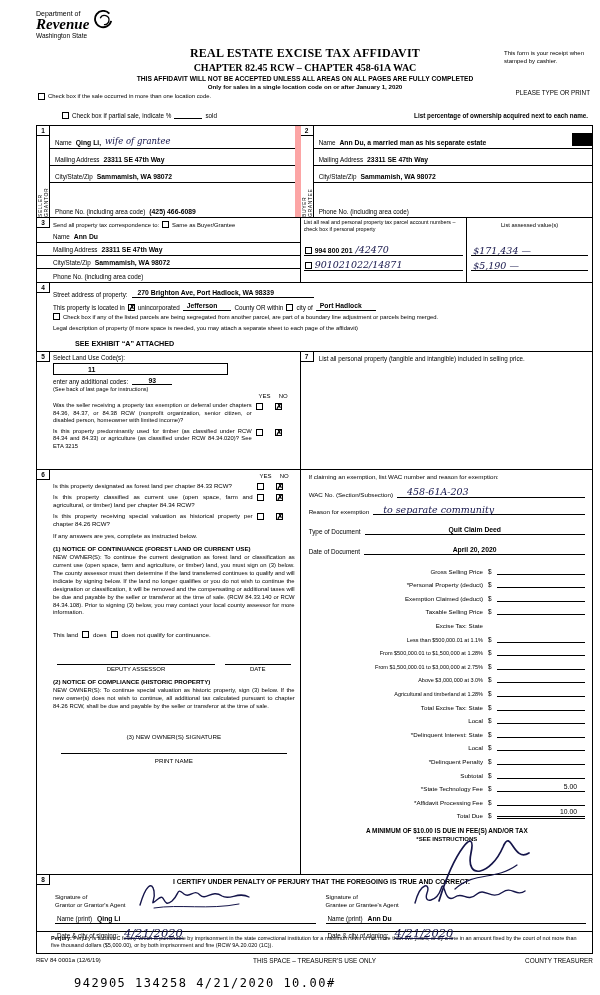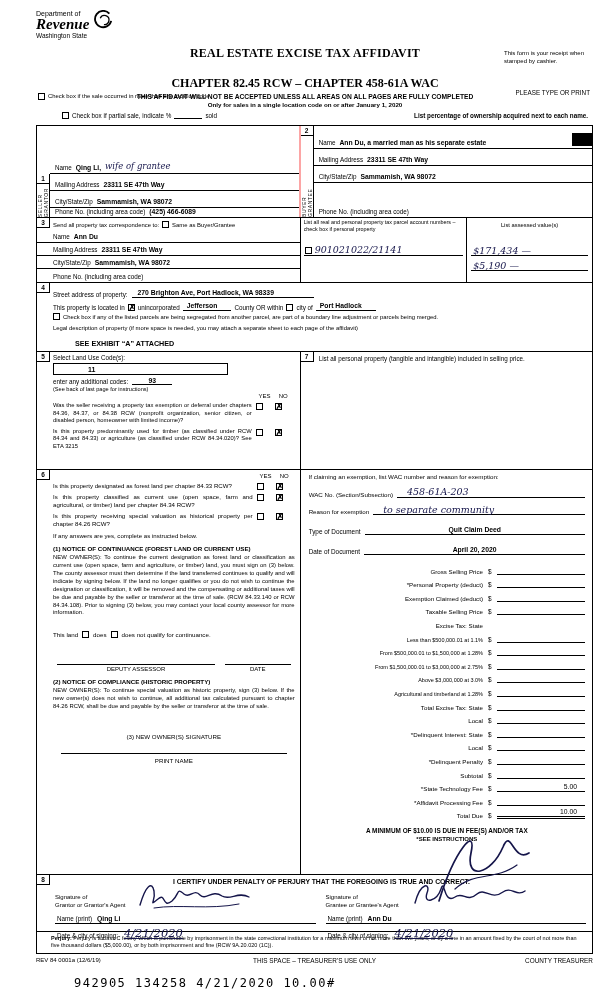--- a/index.html
+++ b/index.html
@@ -9,36 +9,36 @@
 .hand{font-family:"DejaVu Serif",serif;font-style:italic;color:#15154a;}
 .cb{display:inline-block;flex:none;width:7px;height:7px;border:1px solid #000;font-size:8px;line-height:6px;text-align:center;font-weight:bold;vertical-align:-1px;background:#fff;}
 
 .top{position:absolute;left:0;top:0;width:600px;height:125px;padding-left:44px;}
 .logoblk{position:absolute;left:36px;top:10px;display:flex;gap:3px;align-items:flex-start;}
 .dept1{font-size:7px;}
 .dept2{font-size:15px;font-weight:bold;font-style:italic;font-family:"Liberation Serif",serif;line-height:1;}
 .dept3{font-size:6.5px;}
 .titleblk{position:absolute;left:115px;right:105px;top:46px;text-align:center;}
 .t1{font-family:"Liberation Serif",serif;font-weight:bold;font-size:12px;letter-spacing:.2px;}
-.t2{font-family:"Liberation Serif",serif;font-weight:bold;font-size:12px;margin-top:15px;}
+.t2{font-family:"Liberation Serif",serif;font-weight:bold;font-size:10px;margin-top:1px;}
 .t3{font-size:6.7px;font-weight:bold;margin-top:2px;white-space:nowrap;}
 .t4{font-size:6.2px;font-weight:bold;margin-top:1px;}
 .receipt{position:absolute;right:8px;top:50px;width:88px;font-size:6px;line-height:1.25;}
 .typeprint{position:absolute;right:10px;top:89px;font-size:6.3px;}
 .mloc{position:absolute;left:38px;top:93px;display:flex;gap:3px;width:175px;font-size:5.9px;line-height:1.2;}
 .psale{position:absolute;left:62px;top:112px;display:flex;align-items:flex-end;gap:3px;font-size:6.3px;}
 .pblank{width:28px;border-bottom:1px solid #000;height:7px;}
 .ownership{position:absolute;right:12px;top:112px;font-size:6.3px;font-weight:bold;}
 
 .fbox{position:absolute;left:36px;top:125px;width:557px;border:1.5px solid #000;background:#fff;}
 .numbox{position:absolute;left:0;top:0;width:13px;height:10px;border-right:1px solid #000;border-bottom:1px solid #000;font-size:6.5px;font-weight:bold;text-align:center;line-height:10px;background:#fff;z-index:2;}
 
 .r12{display:flex;border-bottom:1px solid #000;height:92px;}
 .half{position:relative;display:flex;}
-.h1{width:47.5%;border-right:2px solid #fca5a5;align-items:flex-end;}
+.h1{width:47.5%;border-right:6px solid #fca5a5;}
 .h2{flex:1;}
 .strip{width:13px;border-right:1px solid #000;display:flex;flex-direction:column;flex:none;}
 .snum{height:10px;border-bottom:1px solid #000;font-size:6.5px;font-weight:bold;text-align:center;line-height:10px;}
 .vert{flex:1;display:flex;justify-content:center;padding-top:4px;}
 .vert span{writing-mode:vertical-rl;transform:rotate(180deg);font-size:5px;letter-spacing:.6px;}
 .fields{flex:1;display:flex;flex-direction:column;}
 .field{display:flex;align-items:flex-end;gap:4px;padding:0 4px 2px 5px;}
 .fu{border-bottom:1px solid #000;}
 .fname{height:23px;}
 .fmid{height:17px;}
@@ -259,21 +259,26 @@
         </div>
         <div class="field fphone">
           <span class="flabel">Phone No. (including area code)</span>
           <span class="fval"></span>
         </div>
       </div>
       <div class="c32">
         <div class="phdr">List all real and personal property tax parcel account numbers – check box if personal property</div>
         <div class="prow">
           <span class="cb"></span>
-          <span class="hand">901021022/21141</span>
+          <span class="pv">994 800 201</span>
+          <span class="hand">/42470</span>
+        </div>
+        <div class="prow">
+          <span class="cb"></span>
+          <span class="hand">901021022/14871</span>
         </div>
       </div>
       <div class="c33">
         <div class="ahdr">List assessed value(s)</div>
         <div class="arow">
           <span class="hand">$171,434 —</span>
         </div>
         <div class="arow">
           <span class="hand">$5,190 —</span>
         </div>

